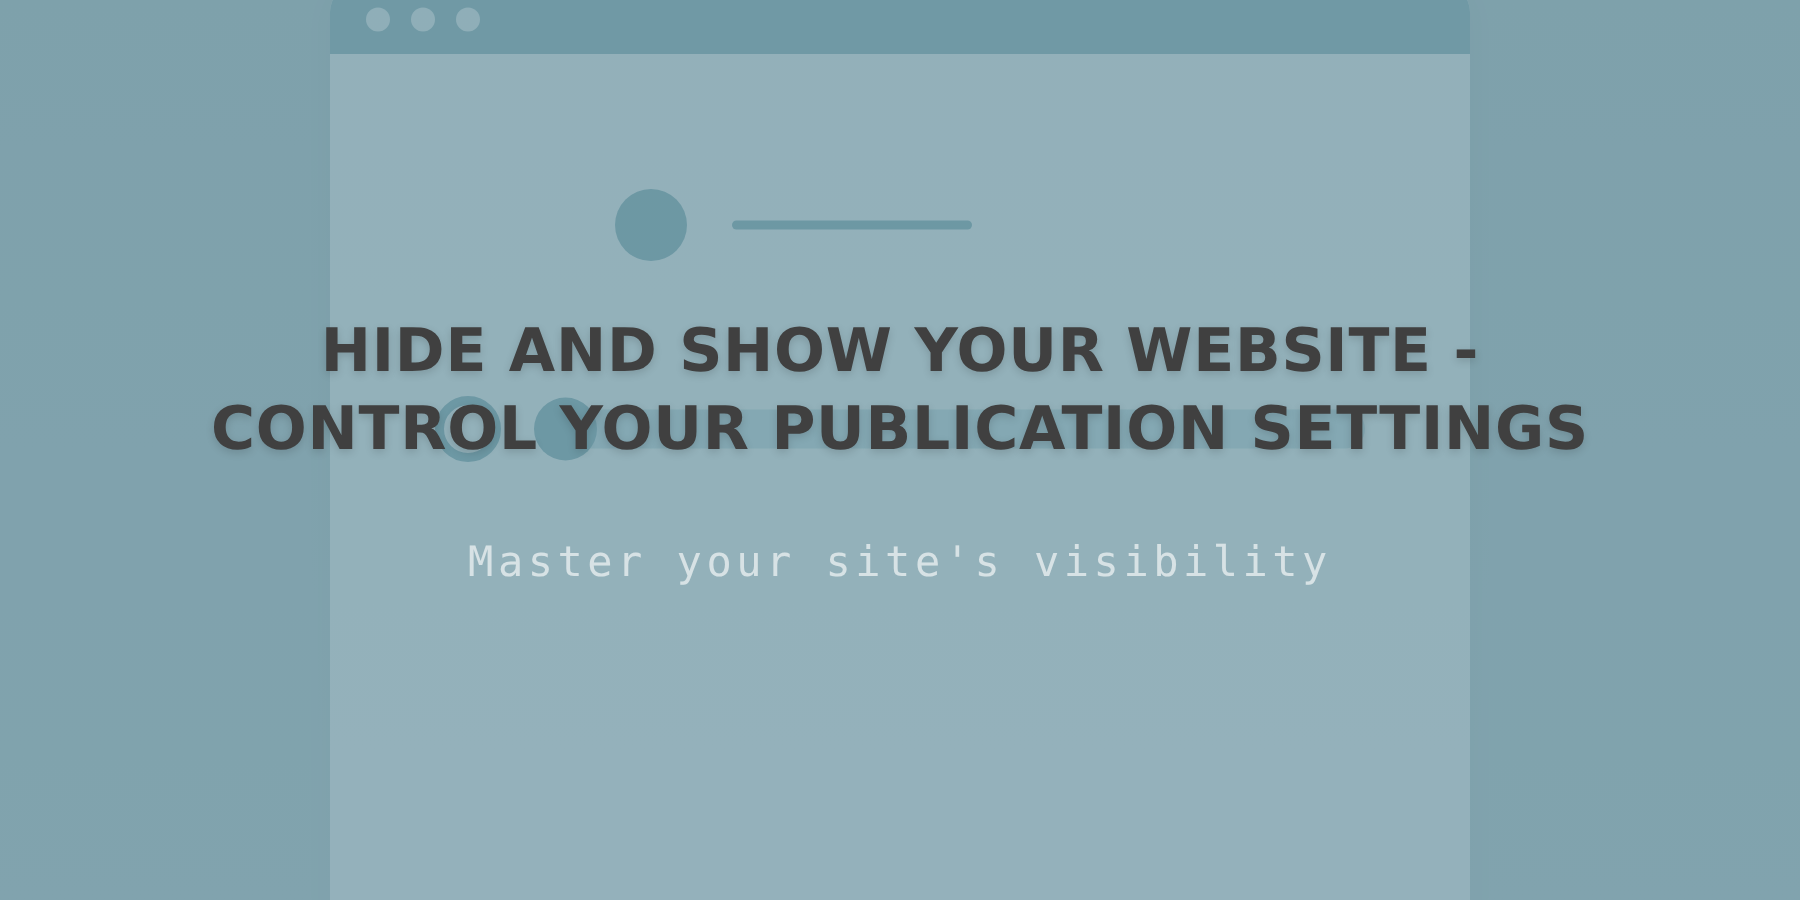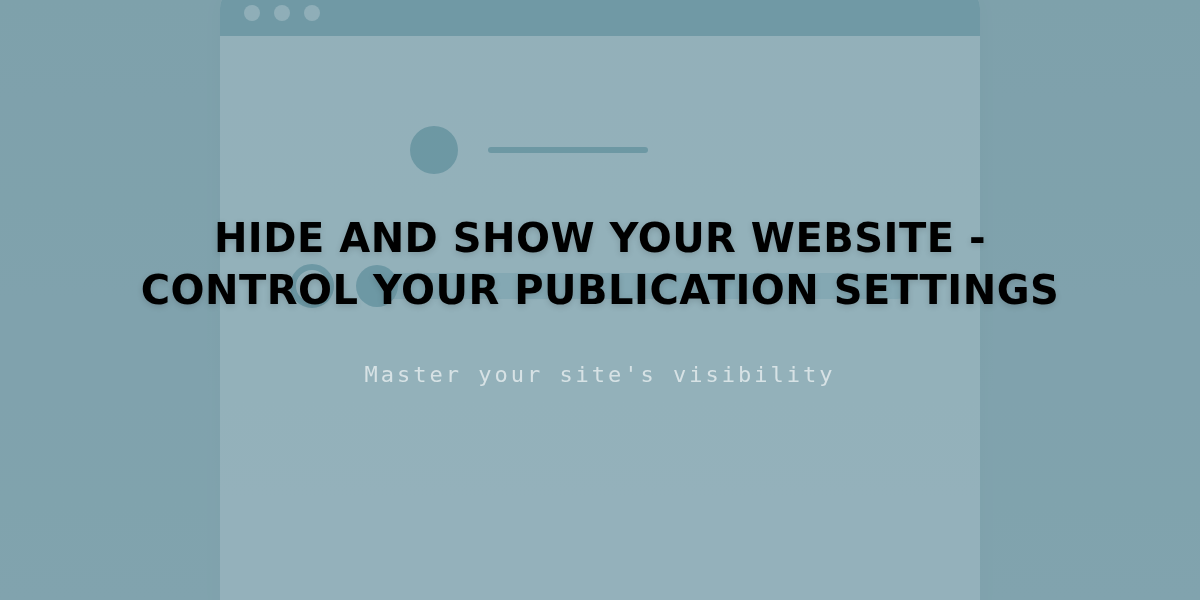--- a/index.html
+++ b/index.html
@@ -132,34 +132,34 @@
       inset: 0;
       display: flex;
       flex-direction: column;
       justify-content: center;
       align-items: center;
       text-align: center;
       padding: 0 110px;
     }
 
     .headline {
-      color: #000000;
+      color: #404040;
       font-weight: 700;
       font-size: 40px;
       line-height: 1.28;
       letter-spacing: 0.5px;
       text-transform: uppercase;
       text-shadow: 0 2px 6px rgba(0,0,0,0.15);
       max-width: 920px;
     }
 
     .subline {
       margin-top: 46px;
       color: #d7e2e5;
-      font-size: 22px;
+      font-size: 28px;
       letter-spacing: 3px;
       font-family: "DejaVu Sans Mono", "Courier New", monospace;
       font-weight: 400;
     }
   </style>
 </head>
 <body>
 
 <div class="bg-illustration">
   <div class="browser-window">

